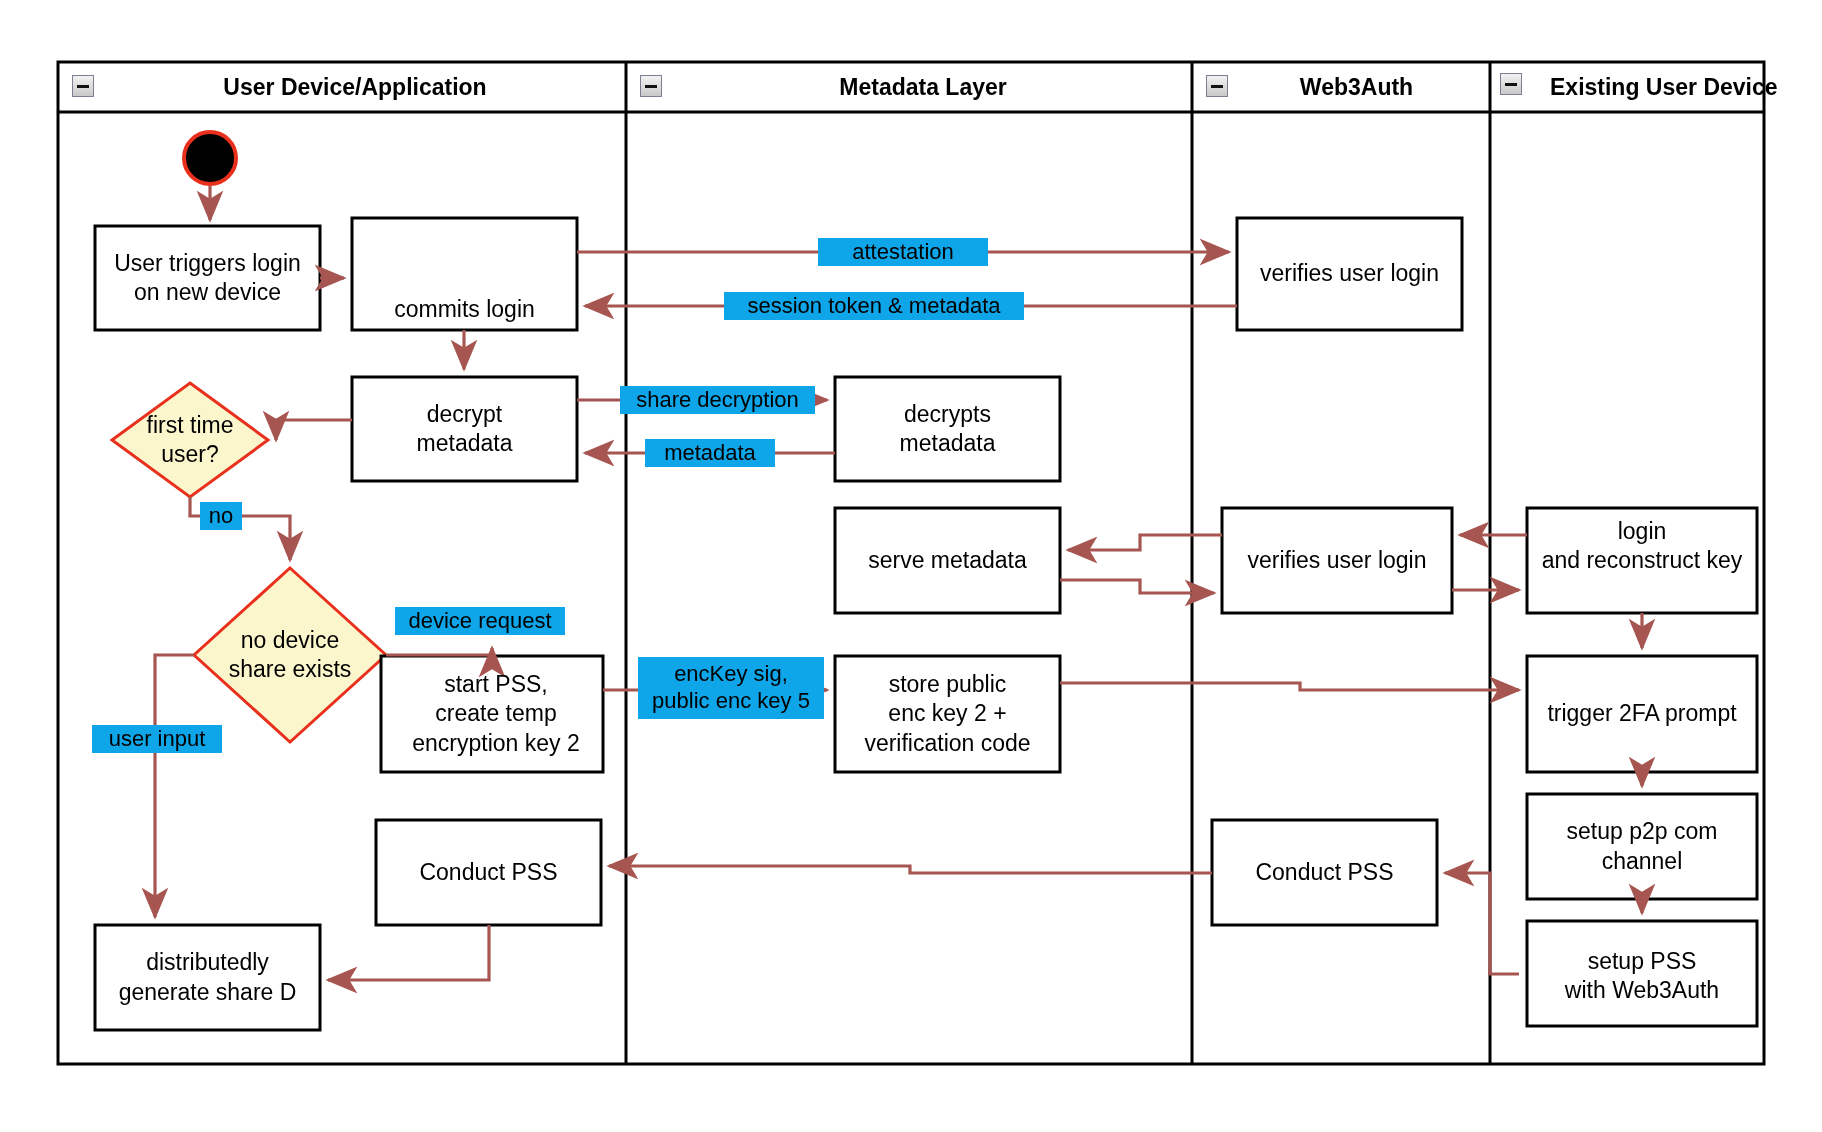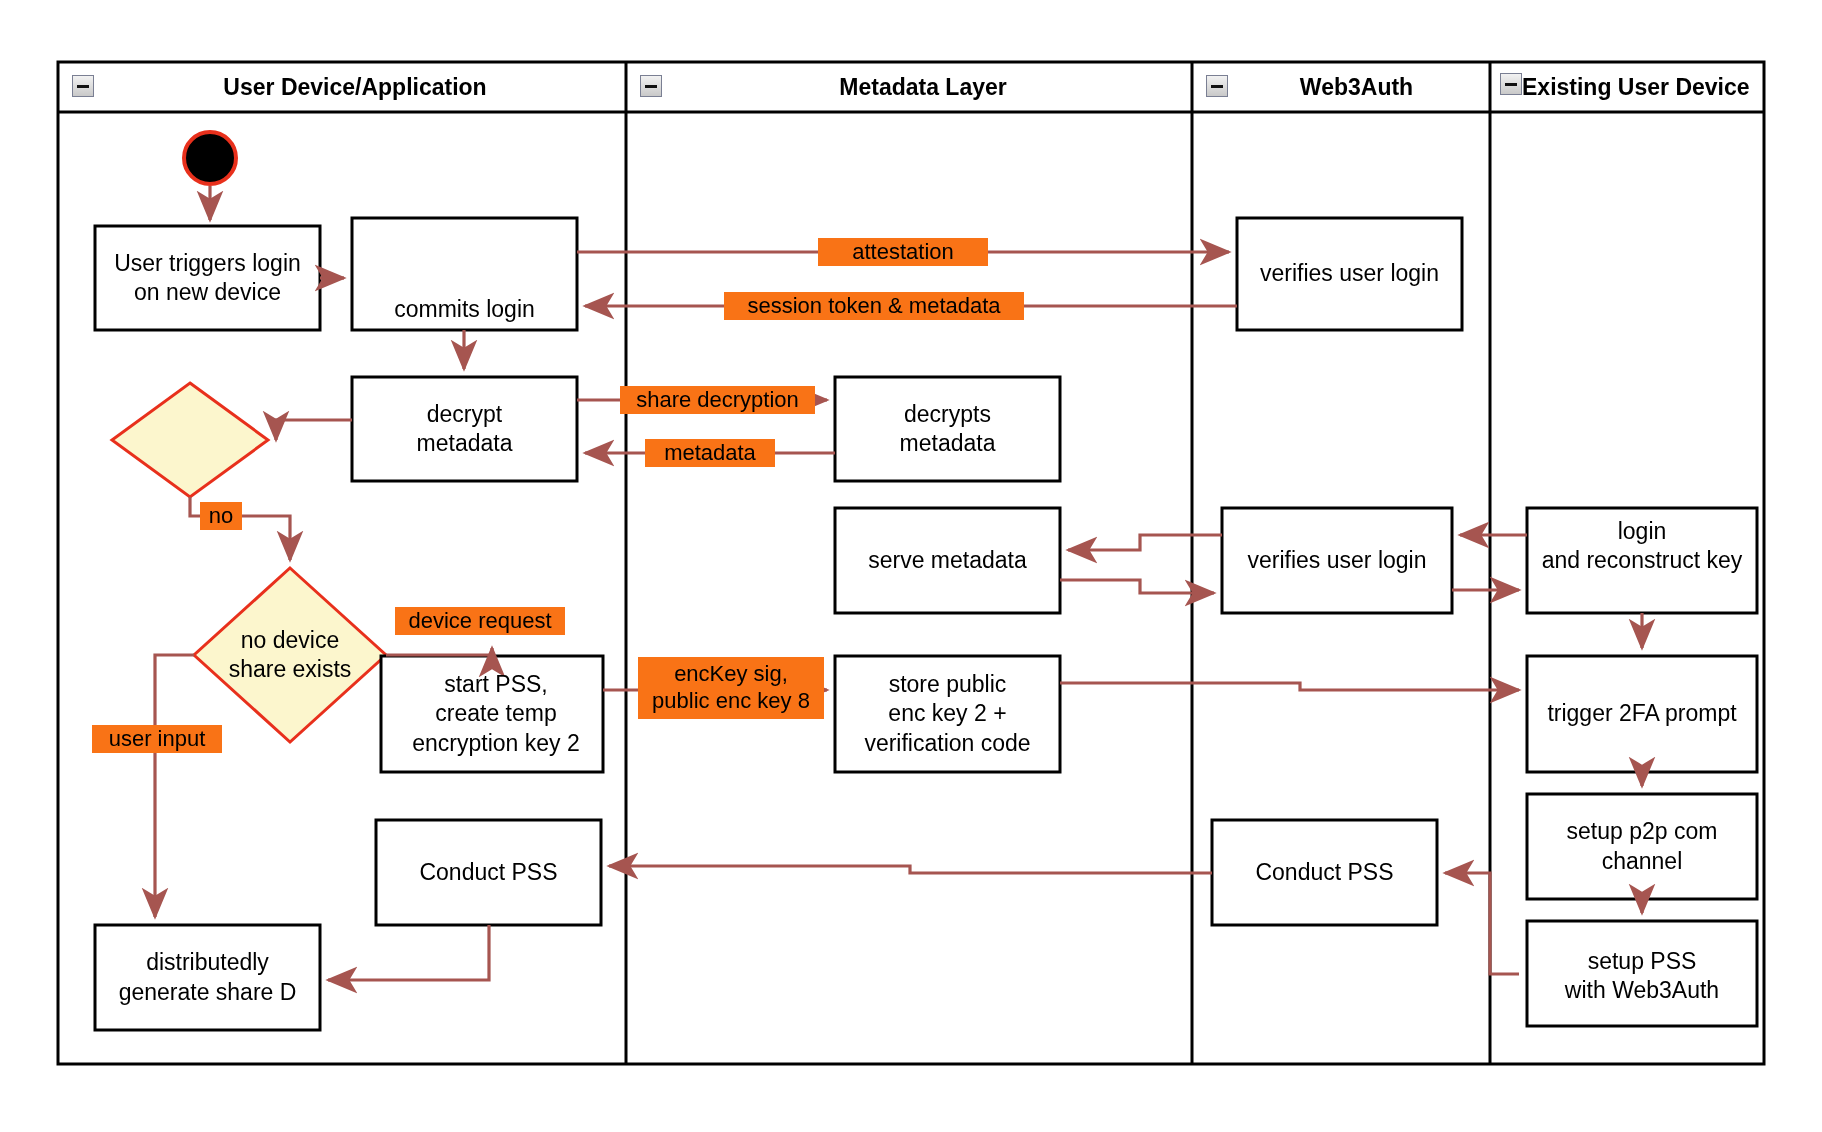--- a/index.html
+++ b/index.html
@@ -39,31 +39,32 @@
     display: flex;
     align-items: center;
     justify-content: center;
     font-weight: bold;
     font-size: 23px;
     color: #000000;
     white-space: nowrap;
   }
   .lane-title.left-pinned {
     justify-content: flex-start;
+    padding-left: 28px;
   }
   .edge-label {
     position: absolute;
     display: flex;
     align-items: center;
     justify-content: center;
     text-align: center;
     font-size: 22px;
     line-height: 1.22;
     color: #000000;
-    background: #f97316;
+    background: #0ea5e9;
     white-space: pre-line;
     pointer-events: none;
   }
   .collapse-icon {
     position: absolute;
     width: 22px;
     height: 22px;
     background: linear-gradient(#f2f2f2, #c9c9c9);
     border: 1px solid #7a7f93;
     box-sizing: border-box;
@@ -185,20 +186,22 @@
   <div class="lane-title" style="left:1229px; top:62px; width:255px; height:50px;">Web3Auth</div>
 
   <div class="collapse-icon" style="left:1500px; top:73px;"></div>
   <div class="lane-title left-pinned" style="left:1522px; top:62px; width:250px; height:50px;">Existing User Device</div>
 
   <div class="node-text" style="left:95px; top:226px; width:225px; height:104px;">User triggers login
 on new device</div>
   <div class="node-text" style="left:352px; top:218px; width:225px; height:112px;margin-top:36px;">commits login</div>
   <div class="node-text" style="left:352px; top:377px; width:225px; height:104px;">decrypt
 metadata</div>
+  <div class="node-text" style="left:118px; top:404px; width:144px; height:72px;">first time
+user?</div>
   <div class="node-text" style="left:202px; top:619px; width:176px; height:72px;">no device
 share exists</div>
   <div class="node-text" style="left:385px; top:656px; width:222px; height:116px;">start PSS,
 create temp
 encryption key 2</div>
   <div class="node-text" style="left:376px; top:820px; width:225px; height:105px;">Conduct PSS</div>
   <div class="node-text" style="left:95px; top:925px; width:225px; height:105px;">distributedly
 generate share D</div>
 
   <div class="node-text" style="left:835px; top:377px; width:225px; height:104px;">decrypts
@@ -221,15 +224,15 @@
 with Web3Auth</div>
 
   <div class="edge-label" style="left:818px; top:238px; width:170px; height:28px;">attestation</div>
   <div class="edge-label" style="left:724px; top:292px; width:300px; height:28px;">session token &amp; metadata</div>
   <div class="edge-label" style="left:620px; top:386px; width:195px; height:28px;">share decryption</div>
   <div class="edge-label" style="left:645px; top:439px; width:130px; height:28px;">metadata</div>
   <div class="edge-label" style="left:200px; top:502px; width:42px; height:28px;">no</div>
   <div class="edge-label" style="left:395px; top:607px; width:170px; height:28px;">device request</div>
   <div class="edge-label" style="left:92px; top:725px; width:130px; height:28px;">user input</div>
   <div class="edge-label" style="left:638px; top:657px; width:186px; height:62px;">encKey sig,
-public enc key 8</div>
+public enc key 5</div>
 
 </div>
 
 </body></html>

